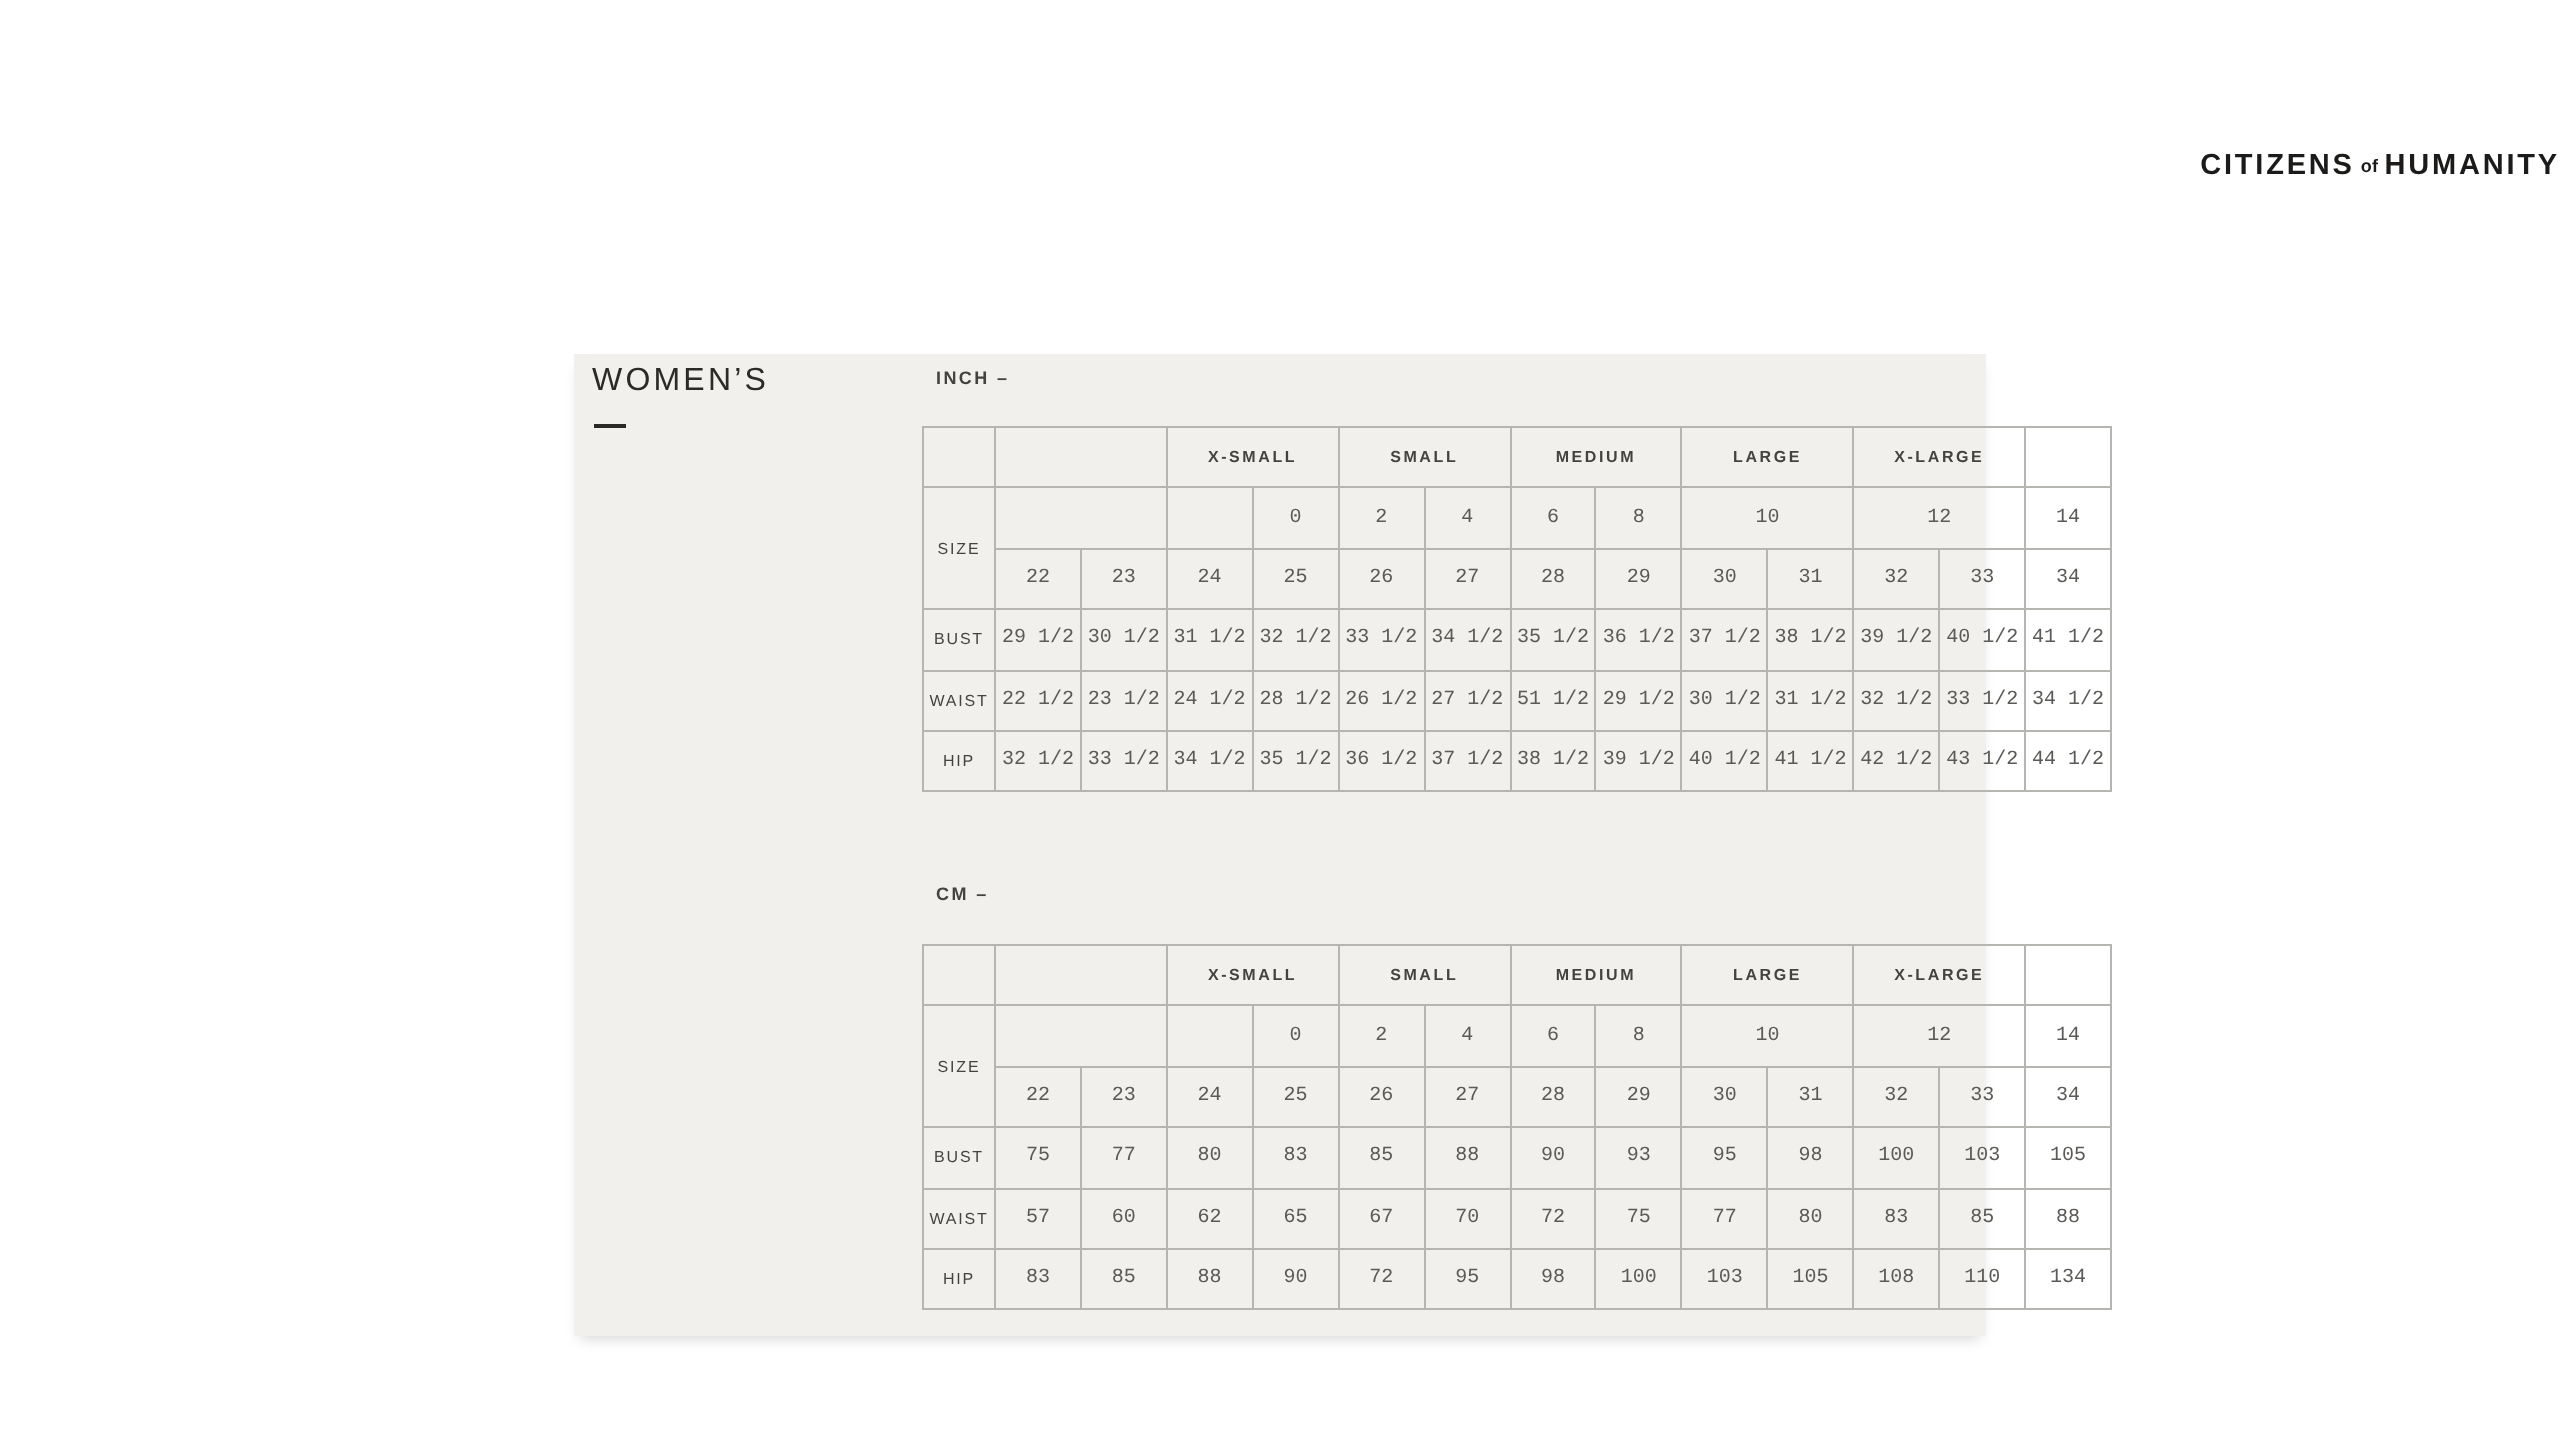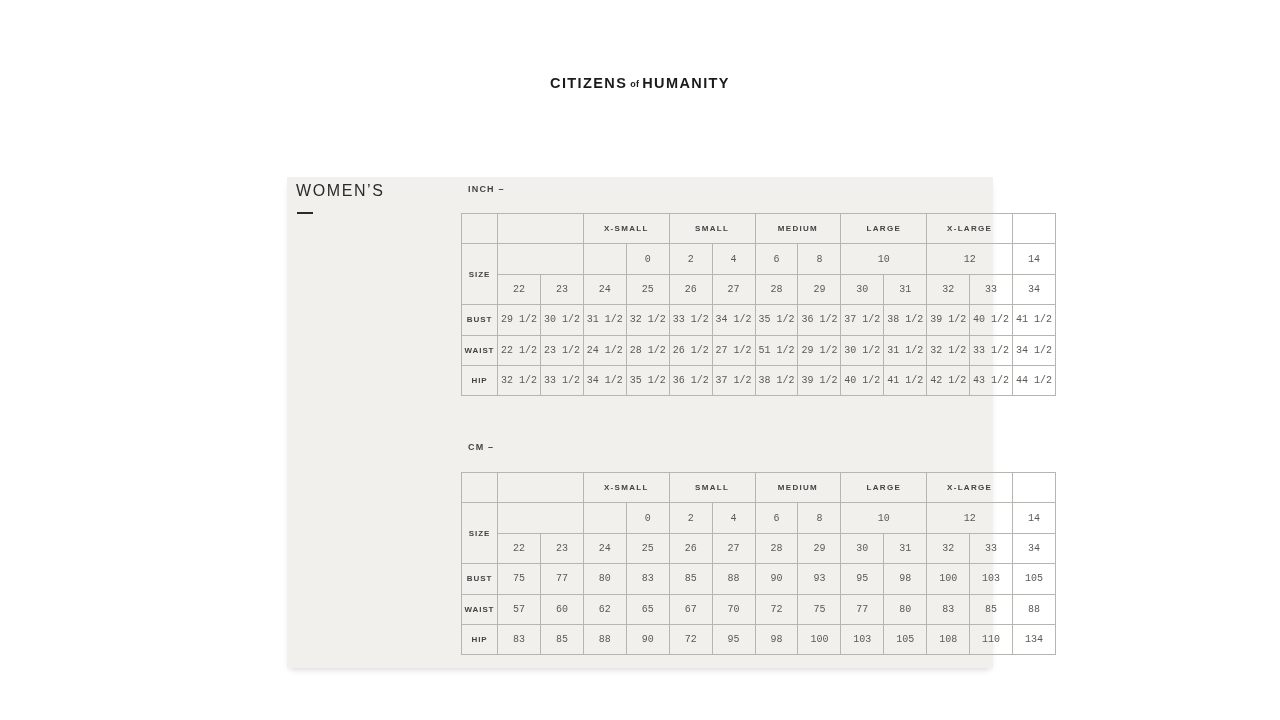--- a/index.html
+++ b/index.html
@@ -2,21 +2,21 @@
 <html style="--page-bg: #ffffff; --panel-bg: #f1f0ed; --border: #b7b5b1; --heading: #2b2a28; --label: #454341; --num: #5c5a56;"><head>
 <meta charset="utf-8">
 <style>
   html,body{margin:0;padding:0;}
   body{
     width:1280px;height:720px;position:relative;overflow:hidden;
     background:var(--page-bg,#ffffff);
     font-family:"Liberation Sans",sans-serif;
   }
   .logo{
-    position:absolute;top:74px;left:0;width:100%;text-align:center;
+    position:absolute;top:74px;left:0;width:100%;text-align:right;
     color:#1c1b1a;white-space:nowrap;
   }
   .logo .big{font-size:14.5px;font-weight:bold;letter-spacing:1.4px;}
   .logo .small{font-size:9px;font-weight:bold;letter-spacing:0.2px;margin:0 3px;position:relative;top:-1px;}
   .panel{
     position:absolute;left:287px;top:177px;width:706px;height:491px;
     background:var(--panel-bg,#f1f0ed);
     box-shadow:0 4px 7px -3px rgba(0,0,0,0.18);
   }
   .womens-title{
@@ -41,21 +41,21 @@
     position:absolute;left:0;
   }
   #inch-table{top:36px;}
   #cm-table{top:295px;}
   .size-table td{
     border:1px solid var(--border,#b7b5b1);
     height:29.4px;text-align:center;vertical-align:middle;padding:0;
     overflow:hidden;
   }
   .group-cell{font-size:8px;font-weight:bold;letter-spacing:1.3px;color:var(--label,#454341);}
-  .row-label{font-size:8px;font-weight:bold;letter-spacing:0.9px;color:var(--label,#454341);}
+  .row-label{font-size:8px;font-weight:normal;letter-spacing:0.9px;color:var(--label,#454341);}
   .num-cell{font-family:"Liberation Mono",monospace;font-size:10px;color:var(--num,#5c5a56);}
 </style>
 </head>
 <body>
 
 <div class="logo">
   <span class="big">CITIZENS</span><span class="small">of</span><span class="big">HUMANITY</span>
 </div>
 
 <div class="panel">

